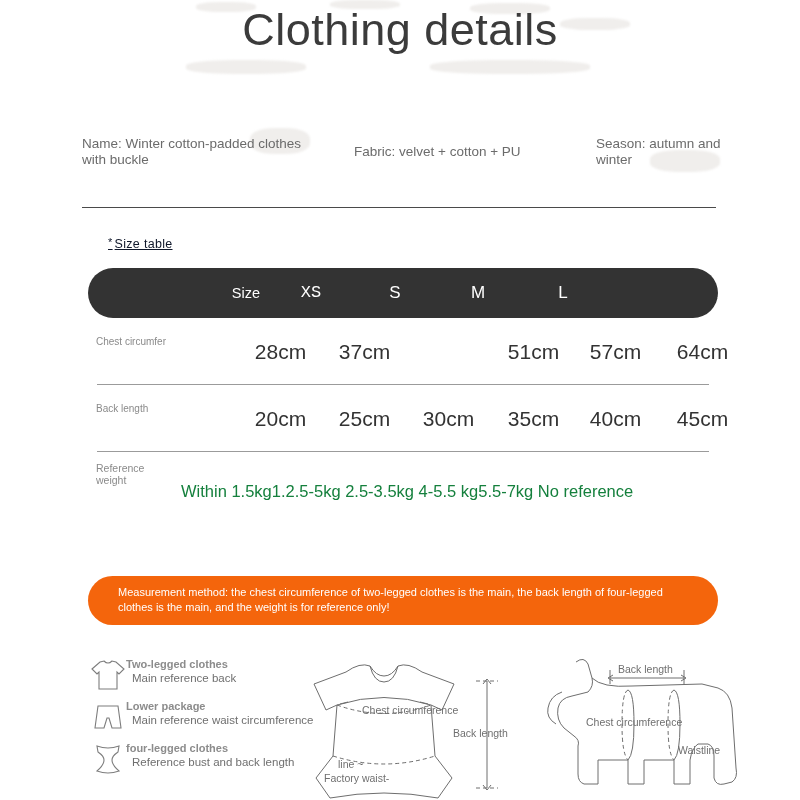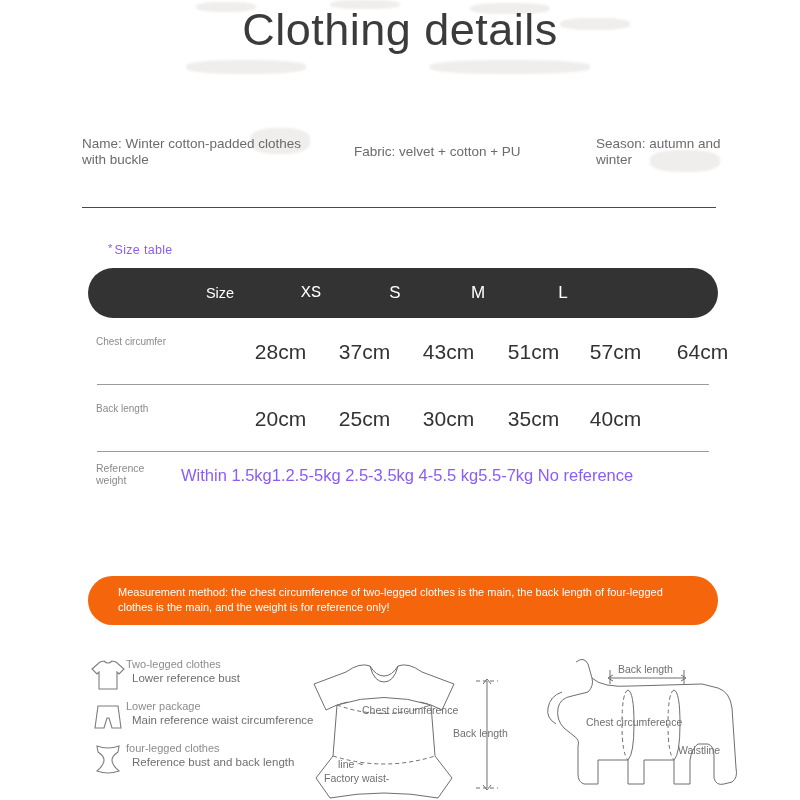--- a/index.html
+++ b/index.html
@@ -29,77 +29,77 @@
   .info-cell.c2{ left:272px; top:11px; width:200px; }
   .info-cell.c3{ left:514px; top:3px;  width:140px; }
 
   .divider-strong{
     position:absolute; left:82px; top:207px; width:634px; height:1px;
     background:#4a4a4a;
   }
 
   
   .size-caption{
-    position:absolute; left:108px; top:242px;
-    font-size:12.5px; color:#8b5cf6; letter-spacing:.3px;
+    position:absolute; left:108px; top:236px;
+    font-size:12.5px; color:#0f172a; letter-spacing:.3px;text-decoration:underline;
   }
   .size-caption .star{ font-size:11px; vertical-align:2px; margin-right:2px; }
 
   
   .table{ position:absolute; left:88px; top:268px; width:630px; }
 
   .thead{
     position:relative; height:50px; background:#333333;
     border-radius:25px; color:#ffffff;
   }
   .thead .cell{
     position:absolute; top:0; height:50px; line-height:50px;
     text-align:center; font-size:17px; font-weight:400;
   }
-  .thead .cell.lbl{ font-size:14.5px; }
+  .thead .cell.lbl{ font-size:14.5px;text-align:right; }
 
   .trow{ position:relative; height:67px; }
   .trow .cell{
     position:absolute; top:0; height:67px; line-height:67px;
     text-align:center; font-size:21px; color:#333333;
   }
   .trow .lbl{
     position:absolute; left:8px; top:14px; width:72px;
     font-size:10px; line-height:20px; color:#8a8a8a;
     text-align:left; overflow:hidden; white-space:normal;
   }
   .row-sep{ position:absolute; left:9px; width:612px; height:1px; background:#9b9b9b; }
 
   .wrow{ position:relative; height:47px; }
   .wrow .lbl{
     position:absolute; left:8px; top:10px; width:68px;
     font-size:10.5px; line-height:12px; color:#8a8a8a; text-align:left;
   }
   .wrow .wvals{
-    position:absolute; left:93px; top:0; height:47px; line-height:47px;
-    font-size:16.5px; color:#8b5cf6; white-space:nowrap;
+    position:absolute; left:93px; top:16px; height:47px; line-height:47px;
+    font-size:16.5px; color:#15803d; white-space:nowrap;
   }
   .wrow .wvals span{ display:inline-block; }
 
   
   .banner{
     position:absolute; left:88px; top:576px; width:630px; height:49px;
     background:#f4650c; border-radius:25px;
     color:#ffffff; font-size:11px; line-height:15px;
     padding:9px 26px 0 30px;
   }
 
   
   .bottom{ position:absolute; left:0; top:648px; width:800px; height:152px; }
 
   .legend{ position:absolute; left:88px; top:10px; width:230px; }
   .legend-item{ position:relative; height:42px; }
   .legend-ico{ position:absolute; left:0; top:0; width:40px; height:36px; }
   .legend-txt{ position:absolute; left:20px; top:-1px; width:215px; }
-  .legend-t1{ font-size:11px; color:#8c8c8c; line-height:14px; padding-left:18px;}
+  .legend-t1{ font-size:11px; color:#8c8c8c; line-height:14px; padding-left:18px;font-weight:bold;}
   .legend-t2{ font-size:11.5px; color:#6f6f6f; line-height:14px; padding-left:24px;}
 
   .diagram-shirt{ position:absolute; left:300px; top:0px; width:230px; height:152px; }
   .diagram-dog{ position:absolute; left:532px; top:0px; width:250px; height:152px; }
 
   .dlabel{ position:absolute; font-size:10.5px; color:#6f6f6f; white-space:nowrap; }
 </style>
 </head>
 <body>
 
@@ -137,34 +137,34 @@
       <div class="cell" style="left:349px;width:82px;">M</div>
       <div class="cell" style="left:434px;width:82px;">L</div>
       <div class="cell" style="left:496px;width:82px;margin-top:47px;">XL</div>
       <div class="cell" style="left:604px;width:82px;">XXL</div>
     </div>
 
     <div class="trow">
       <div class="lbl">Chest circumfer</div>
       <div class="cell" style="left:150px;width:85px;">28cm</div>
       <div class="cell" style="left:234px;width:85px;">37cm</div>
-      <div class="cell" style="left:318px;width:85px;">43cm</div>
       <div class="cell" style="left:403px;width:85px;">51cm</div>
       <div class="cell" style="left:485px;width:85px;">57cm</div>
       <div class="cell" style="left:572px;width:85px;">64cm</div>
       <div class="row-sep" style="top:66px;"></div>
     </div>
 
     <div class="trow">
       <div class="lbl">Back length</div>
       <div class="cell" style="left:150px;width:85px;">20cm</div>
       <div class="cell" style="left:234px;width:85px;">25cm</div>
       <div class="cell" style="left:318px;width:85px;">30cm</div>
       <div class="cell" style="left:403px;width:85px;text-align:center;">35cm</div>
       <div class="cell" style="left:485px;width:85px;">40cm</div>
+      <div class="cell" style="left:572px;width:85px;">45cm</div>
       <div class="row-sep" style="top:66px;"></div>
     </div>
 
     <div class="wrow">
       <div class="lbl">Reference weight</div>
       <div class="wvals">
         <span>Within 1.5kg</span><span>1.2.5-5kg</span>&nbsp;<span>2.5-3.5kg</span>&nbsp;<span>4-5.5 kg</span><span>5.5-7kg</span>&nbsp;<span>No reference</span>
       </div>
     </div>
 
@@ -175,21 +175,21 @@
   <div class="bottom">
 
     <div class="legend">
 
       <div class="legend-item">
         <svg class="legend-ico" viewBox="0 0 40 36">
           <path d="M4 11 L12 4 L16 3 Q20 7 24 3 L28 4 L36 11 L31 16 L29 14 L29 31 L11 31 L11 14 L9 16 Z" fill="none" stroke="#7d7d7d" stroke-width="1.1"></path>
         </svg>
         <div class="legend-txt">
           <div class="legend-t1">Two-legged clothes</div>
-          <div class="legend-t2">Lower reference bust</div>
+          <div class="legend-t2">Main reference back</div>
         </div>
       </div>
 
       <div class="legend-item">
         <svg class="legend-ico" viewBox="0 0 40 36">
           <path d="M10 6 L30 6 L33 28 L24 28 L21 18 L19 18 L16 28 L7 28 Z" fill="none" stroke="#7d7d7d" stroke-width="1.1"></path>
         </svg>
         <div class="legend-txt">
           <div class="legend-t1">Lower package</div>
           <div class="legend-t2">Main reference waist circumference</div>

